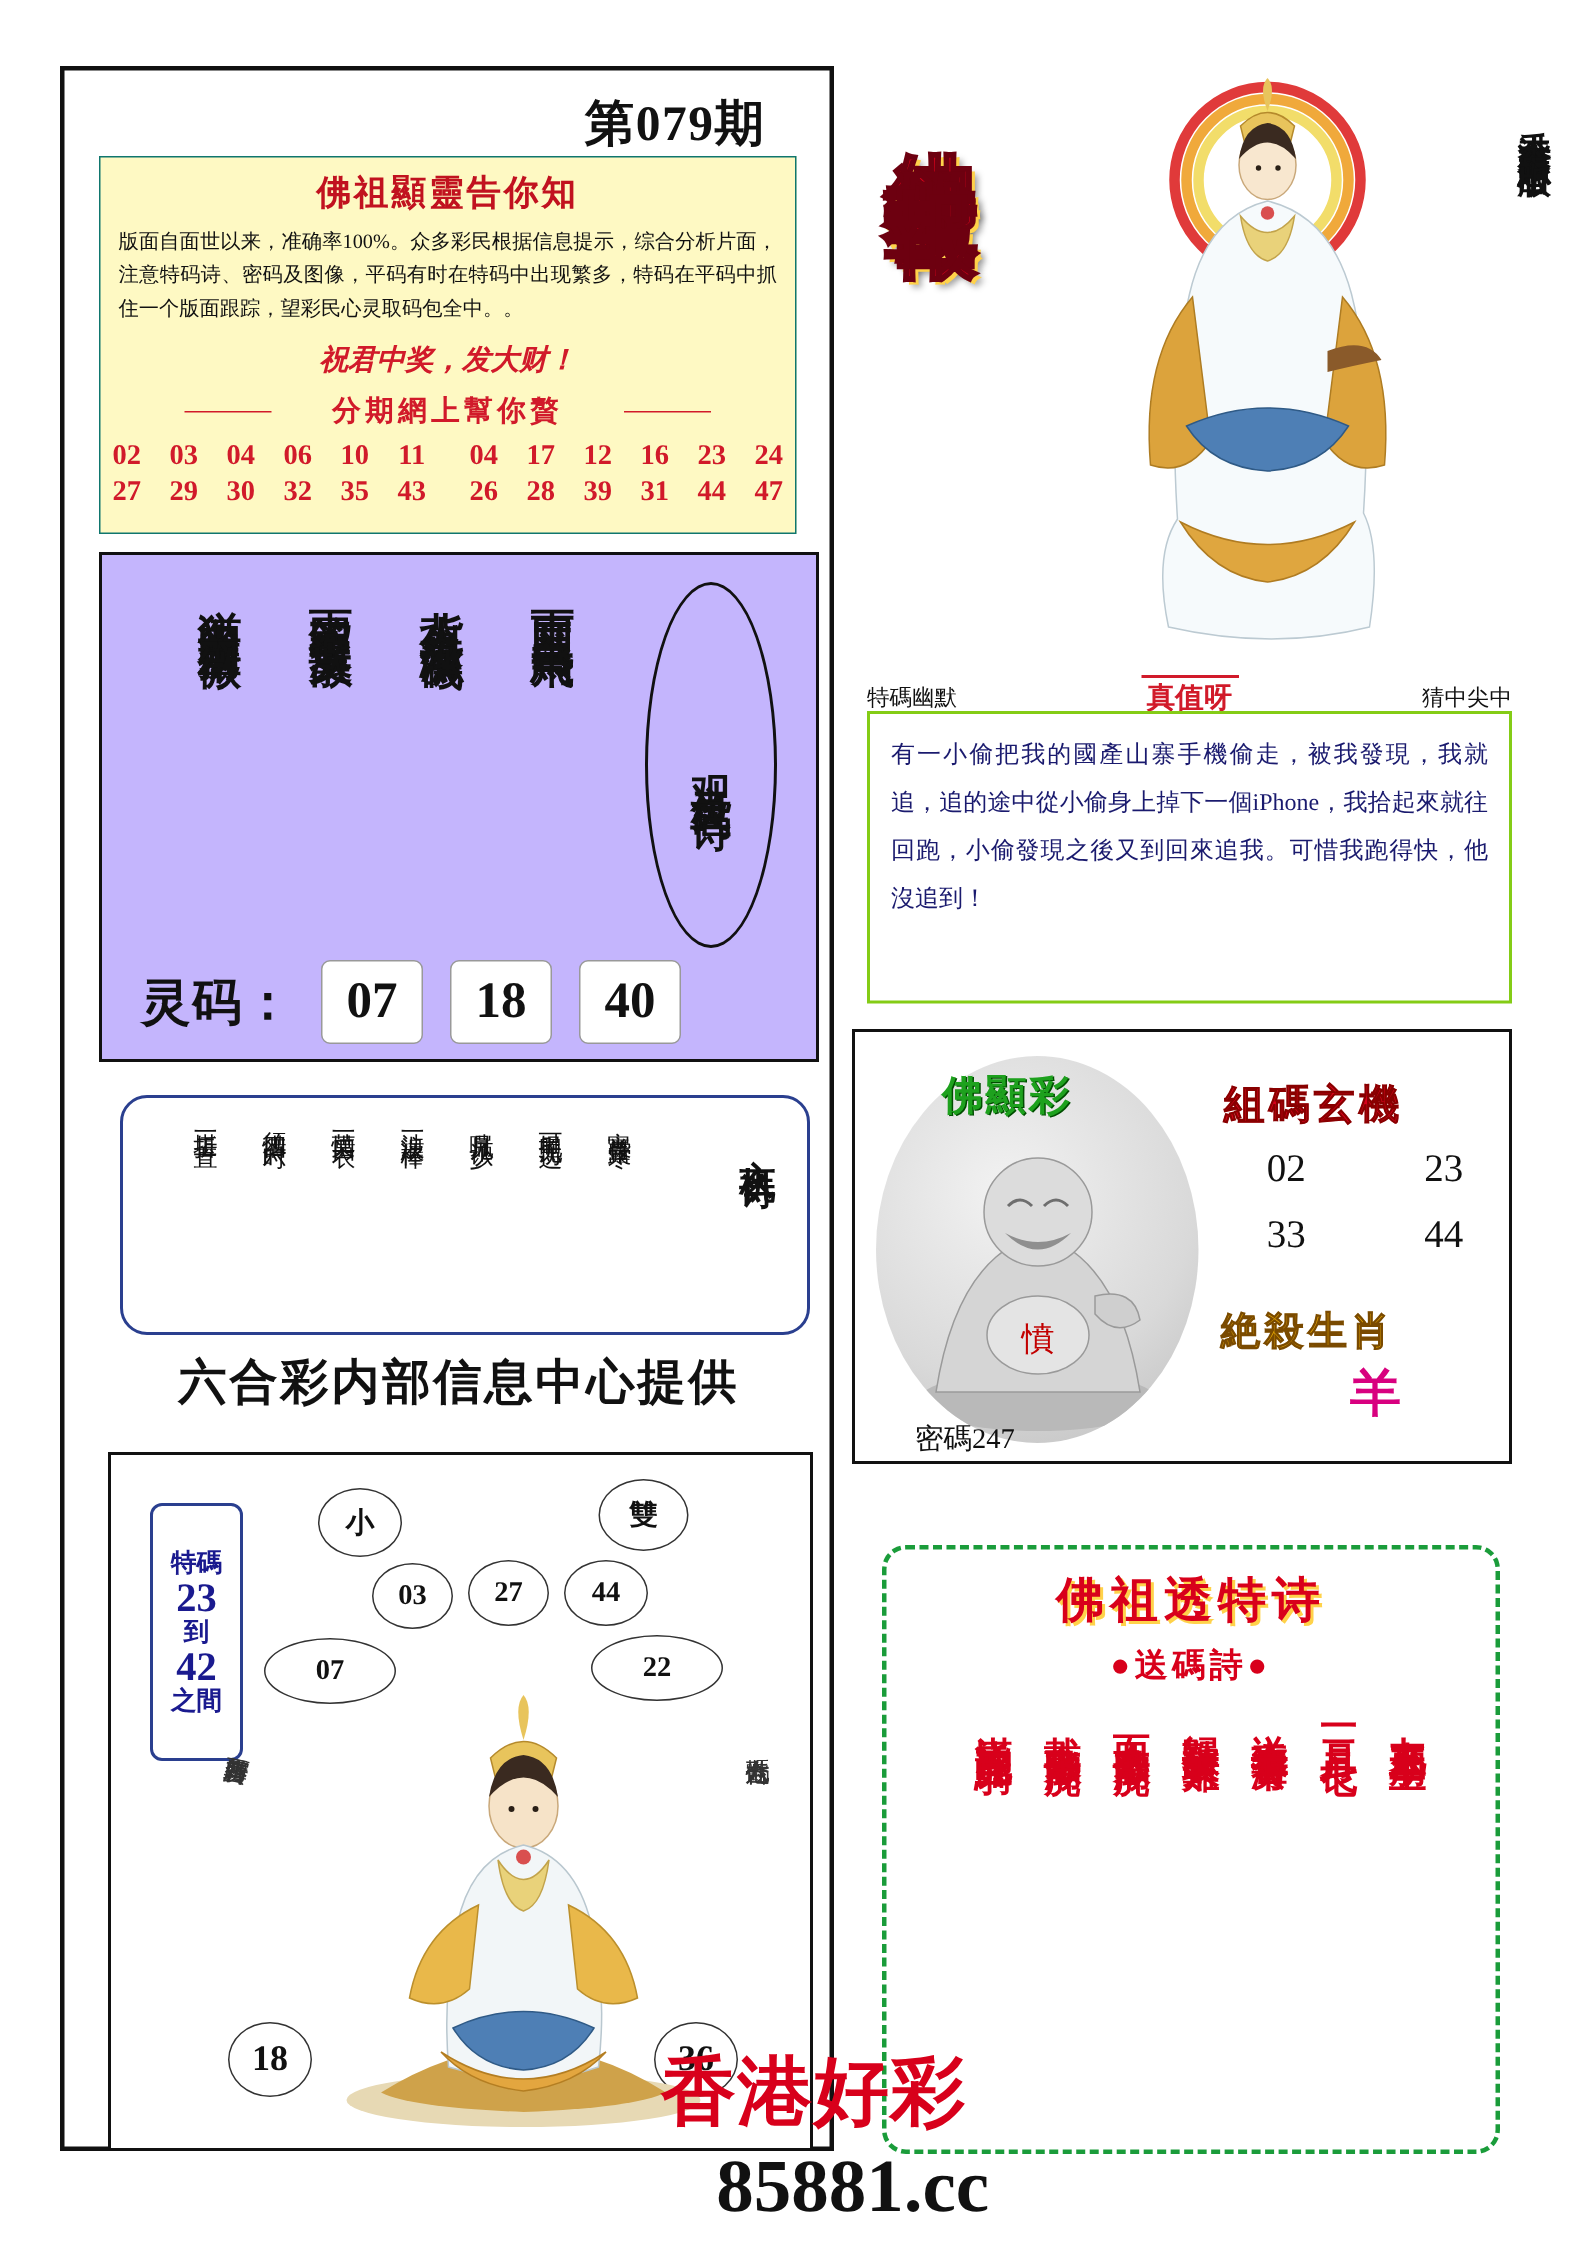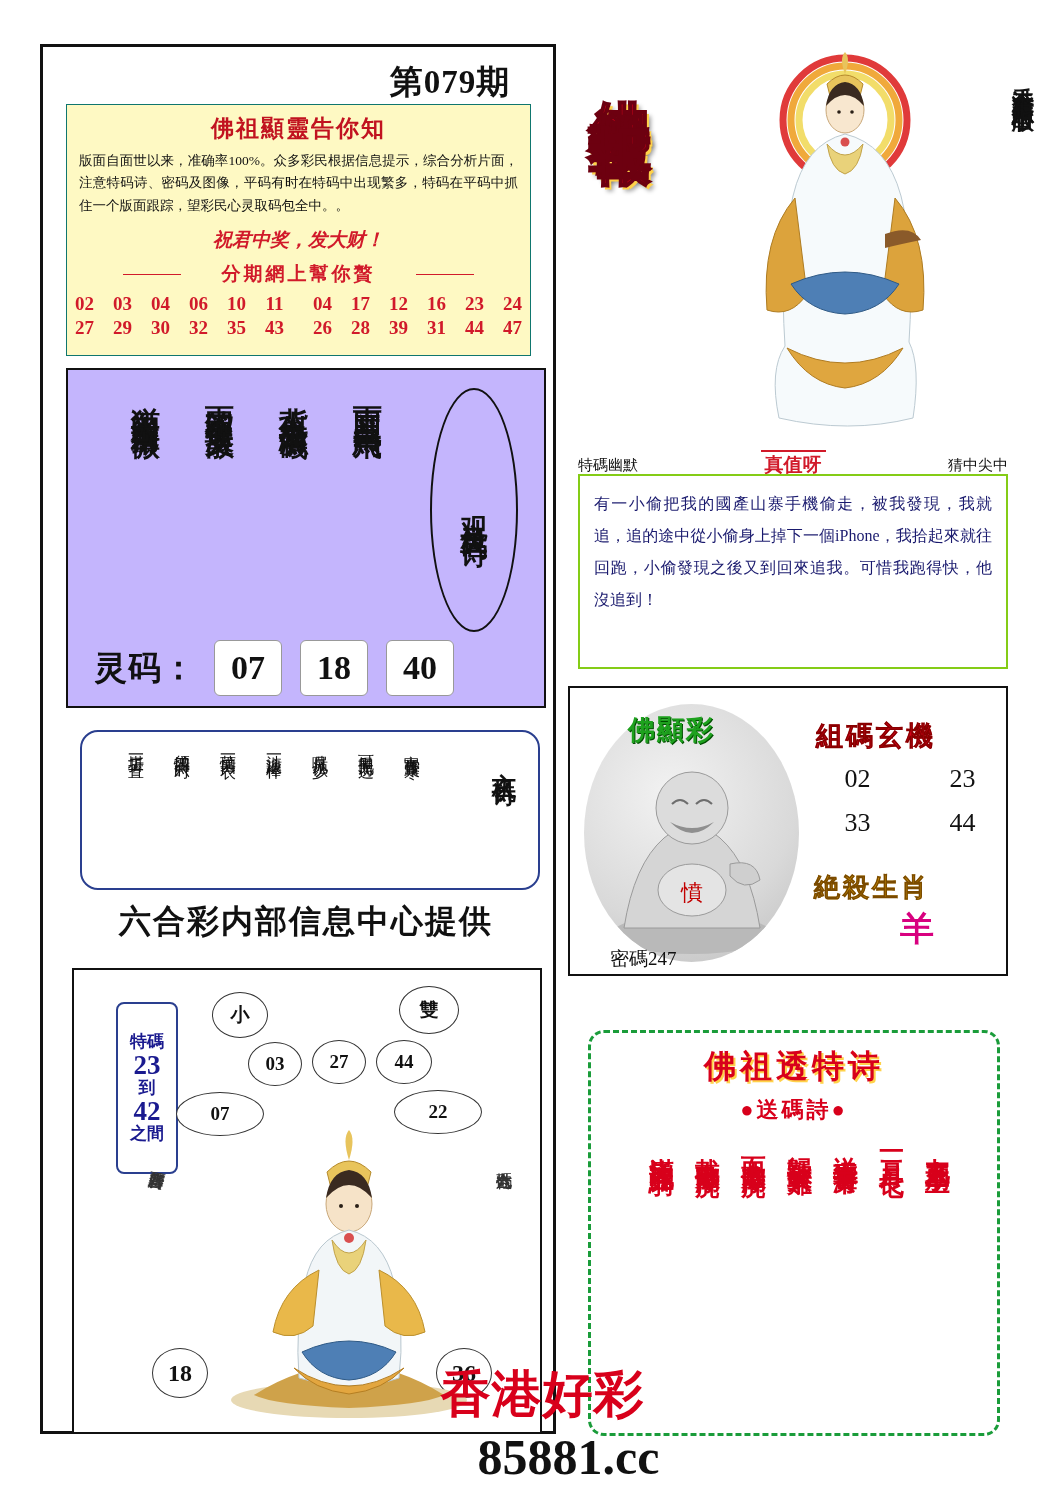--- a/index.html
+++ b/index.html
@@ -128,21 +128,20 @@
   .bottom-box{
     position:absolute;left:72px;top:968px;width:470px;height:466px;
     border:2px solid #111;box-sizing:border-box;background:#fff;overflow:hidden;
   }
   .tema-badge{
     position:absolute;left:26px;top:32px;width:58px;height:168px;
     border:2px solid #2a3f8f;border-radius:8px;background:#fff;
     display:flex;flex-direction:column;align-items:center;justify-content:center;
     color:#1a1a8f;font-weight:bold;line-height:1.05;
     font-family:"Liberation Serif", serif;
-    margin-left:16px;
   }
   .tema-badge .s{font-size:17px;}
   .tema-badge .b{font-size:27px;}
   .ball{
     position:absolute;border:1.5px solid #333;border-radius:50%;
     background:#fff;display:flex;align-items:center;justify-content:center;
     font-size:19px;font-weight:bold;color:#111;
     font-family:"Liberation Serif", serif;
   }
   .ball.wide{border-radius:50%/50%;}

